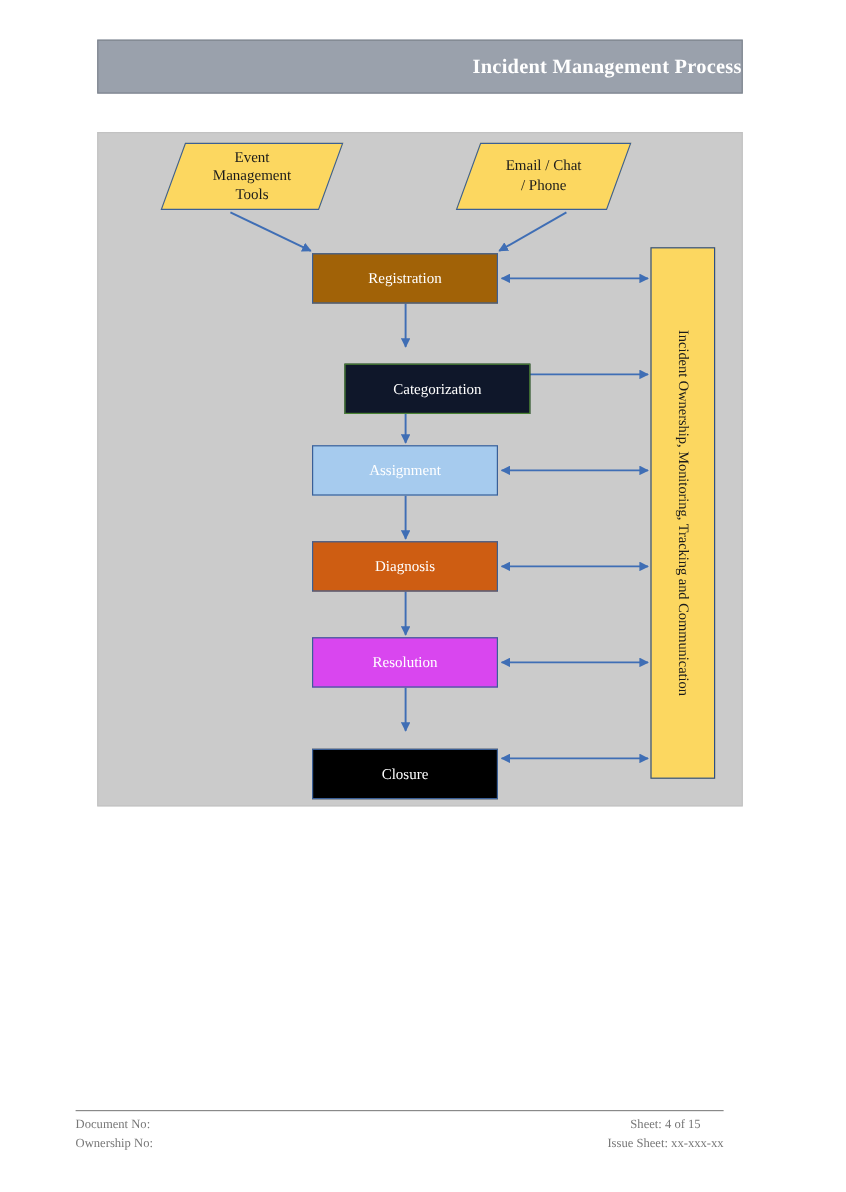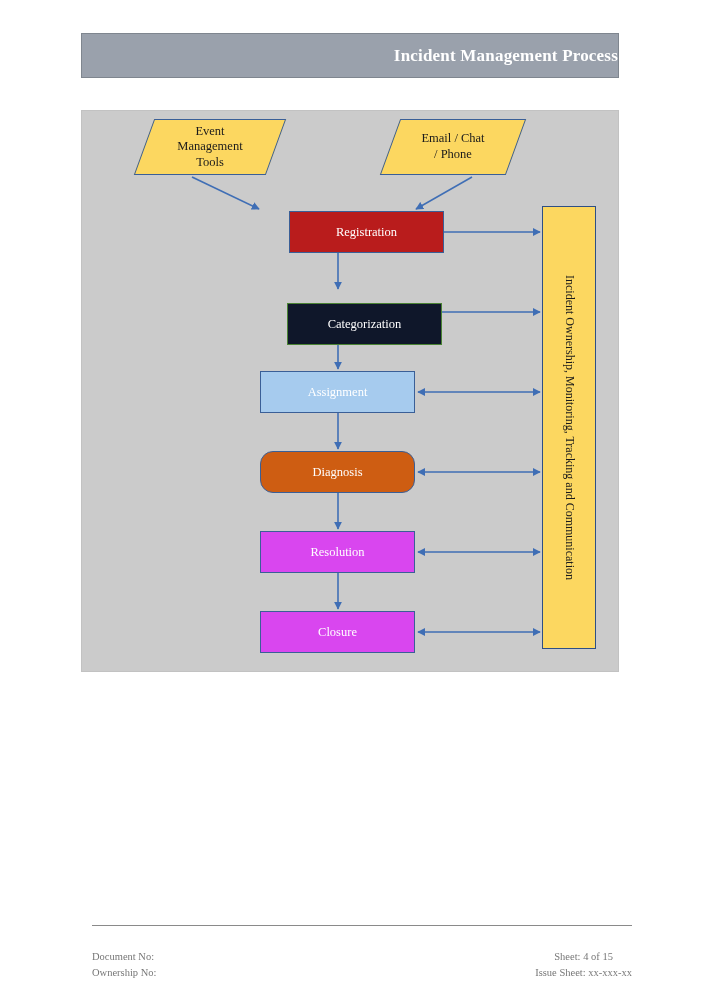--- a/index.html
+++ b/index.html
@@ -104,26 +104,26 @@
     align-items: center;
     justify-content: center;
   }
   .process-box .process-label {
     color: #ffffff;
     font-size: 12.5px;
     font-family: "Liberation Serif", "DejaVu Serif", serif;
     text-align: center;
   }
 
-  #box-registration   { top: 100px; background: #b91c1c; margin-left: 29px; }
+  #box-registration   { top: 100px; background: #a16207; }
   #box-categorization { top: 192px; background: #0f172a; border-color: #4a8334; margin-left: 27px; }
   #box-assignment     { top: 260px; background: #a6cbee; justify-content: center; }
-  #box-diagnosis      { top: 340px; background: #ce5d12; border-color: #3a5f97; border-radius: 13px; }
+  #box-diagnosis      { top: 340px; background: #ce5d12; border-color: #3a5f97; }
   #box-resolution     { top: 420px; background: #d946ef; border-color: #3a5f97; }
-  #box-closure        { top: 500px; background: #d946ef; border-color: #3a5f97; }
+  #box-closure        { top: 513px; background: #000000; border-color: #3a5f97; }
 
   
   #side-bar {
     position: absolute;
     left: 460px;
     top: 95px;
     width: 54px;
     height: 443px;
     background: #fcd760;
     border: 1px solid #2e4f85;
@@ -138,25 +138,25 @@
     text-orientation: mixed;
     color: #1b1b1b;
     font-size: 12px;
     white-space: nowrap;
     font-family: "Liberation Serif", "DejaVu Serif", serif;
   }
 
   
   #footer {
     position: absolute;
-    left: 92px;
+    left: 63px;
     top: 925px;
     width: 540px;
     border-top: 1px solid #8a8a8a;
-    padding-top: 23px;
+    padding-top: 4px;
     display: flex;
     justify-content: space-between;
     font-family: "Liberation Serif", "DejaVu Serif", serif;
     color: #777777;
     font-size: 10.5px;
   }
   #footer .footer-col { line-height: 1.5; }
   #footer .footer-right { text-align: center; }
 </style>
 </head>

